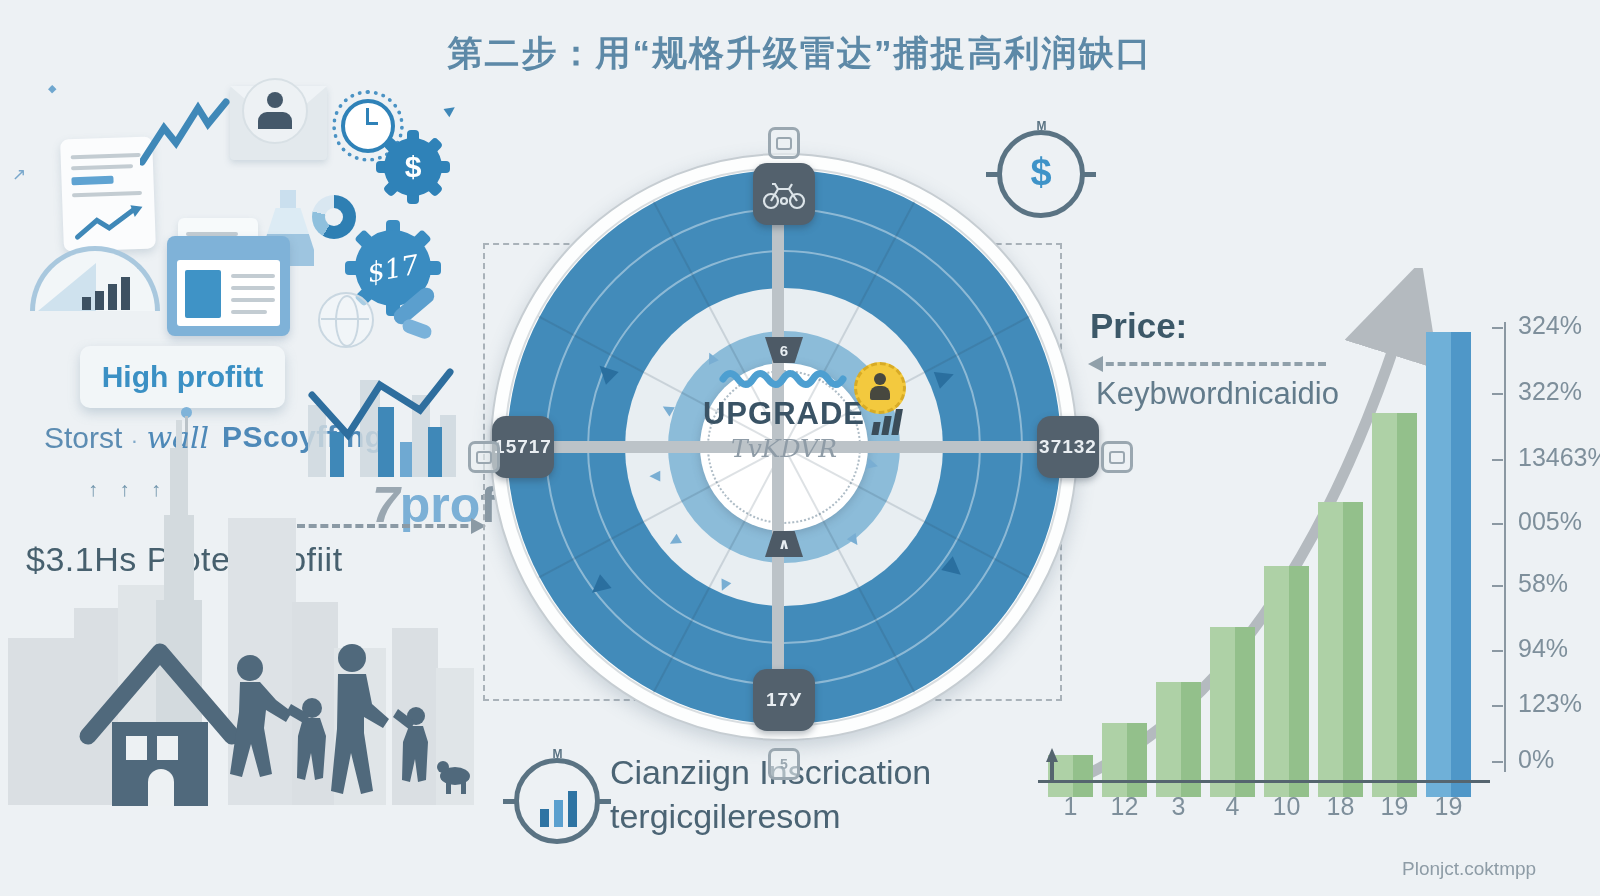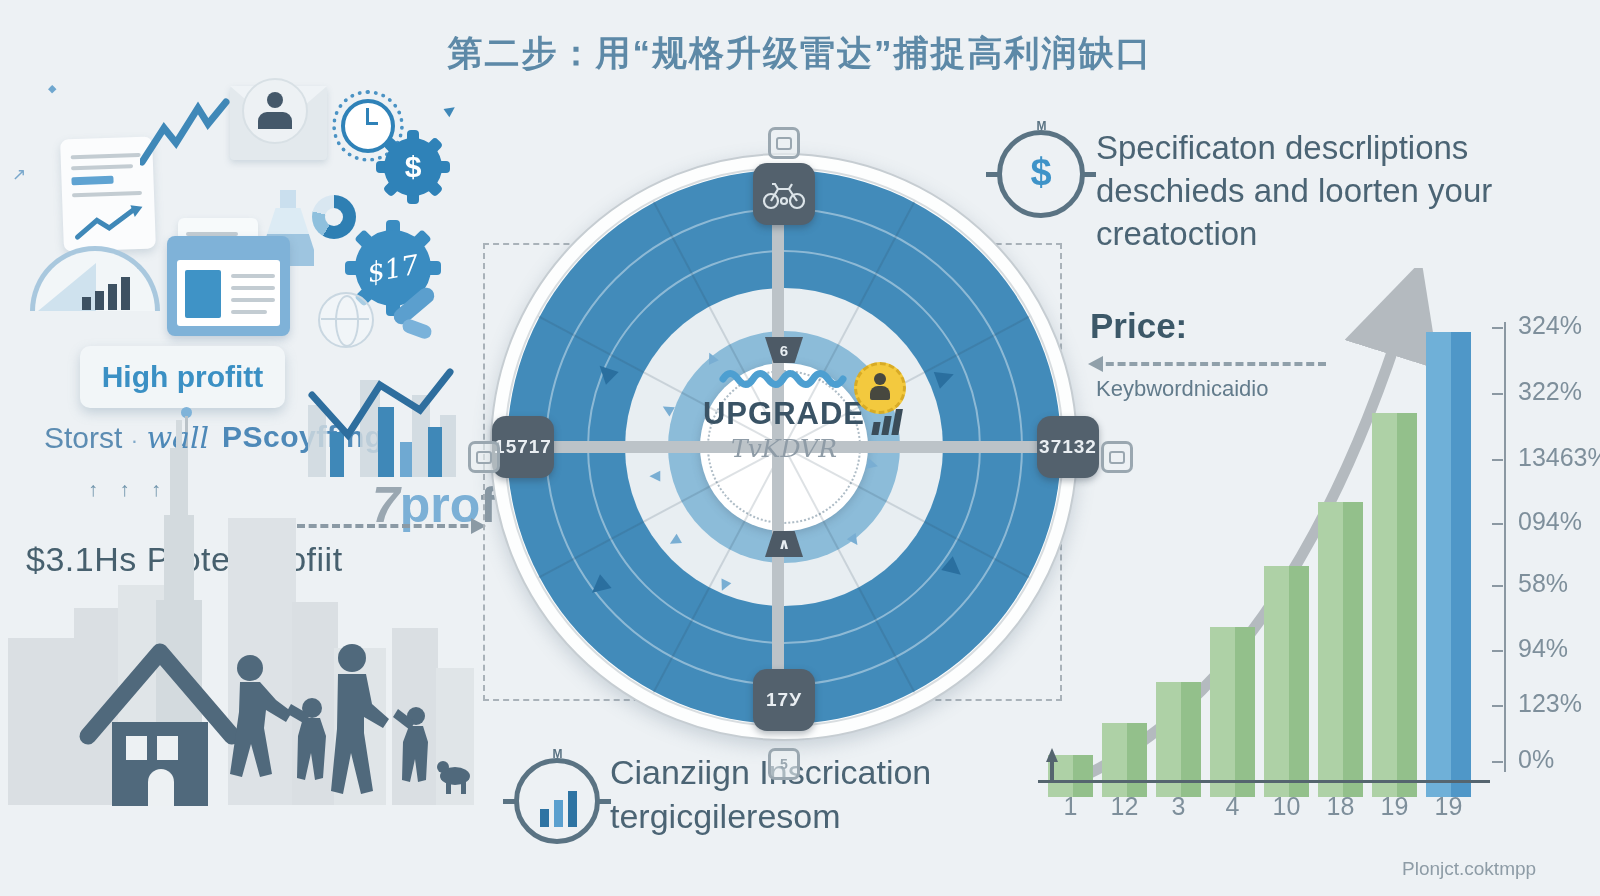--- a/index.html
+++ b/index.html
@@ -310,31 +310,26 @@
         <span>5</span>
       </div>
   </div>
 
   <div class="scope" style="left:997px;top:130px;width:78px;height:78px;">
     <div class="crown">M</div>
     <div class="stub" style="left:-16px;"></div>
     <div class="stub" style="right:-16px;"></div>
     <div class="abs" style="left:0;right:0;top:16px;text-align:center;font-size:38px;font-weight:bold;color:#3e93c8;">$</div>
   </div>
-  <div class="abs" style="left:1096px;top:126px;width:460px;font-size:33px;color:#4b6474;line-height:43px;">
-    <div>Specificaton descrliptions</div>
-    <div>deschieds and loorten your</div>
-    <div>creatoction</div>
-  </div>
 
   <div class="abs" style="left:1090px;top:306px;font-size:35px;font-weight:bold;color:#3c5868;">Price:</div>
   <div class="dash-line" style="left:1094px;top:362px;width:232px;border-top-color:#90a0aa;">
     <div class="tri-left" style="left:-6px;top:-10px;"></div>
   </div>
-  <div class="abs" style="left:1096px;top:376px;font-size:22px;color:#627b8b;">Keybwordnicaidio</div>
+  <div class="abs" style="left:1096px;top:376px;font-size:31px;color:#627b8b;">Keybwordnicaidio</div>
 
   <div class="abs" id="chart" style="left:1030px;top:280px;width:570px;height:545px;">
     <svg style="position:absolute;left:0;top:-12px;" width="420" height="530" viewBox="0 0 420 530">
       <defs>
         <marker id="ah" markerWidth="9" markerHeight="9" refX="4" refY="4.5" orient="auto">
           <polygon points="0,0 9,4.5 0,9" fill="#b4babf"></polygon>
         </marker>
       </defs>
       <path d="M45,512 C160,462 285,330 375,45" fill="none" stroke="#b4babf" stroke-width="11" marker-end="url(#ah)"></path>
     </svg>
@@ -363,21 +358,21 @@
       </div>
     <div class="abs" style="left:474px;top:42px;width:2px;height:450px;background:#8b98a2;"></div>
     <div id="yticks-layer">
         <div class="ytick" style="top: 47px;"></div>
         <div class="ylab" style="top: 31px;">324%</div>
         <div class="ytick" style="top: 113px;"></div>
         <div class="ylab" style="top: 97px;">322%</div>
         <div class="ytick" style="top: 179px;"></div>
         <div class="ylab" style="top: 163px;">13463%</div>
         <div class="ytick" style="top: 243px;"></div>
-        <div class="ylab" style="top: 227px;">094%</div>
+        <div class="ylab" style="top: 227px;">005%</div>
         <div class="ytick" style="top: 305px;"></div>
         <div class="ylab" style="top: 289px;">58%</div>
         <div class="ytick" style="top: 370px;"></div>
         <div class="ylab" style="top: 354px;">94%</div>
         <div class="ytick" style="top: 425px;"></div>
         <div class="ylab" style="top: 409px;">123%</div>
         <div class="ytick" style="top: 481px;"></div>
         <div class="ylab" style="top: 465px;">0%</div>
       </div>
   </div>

